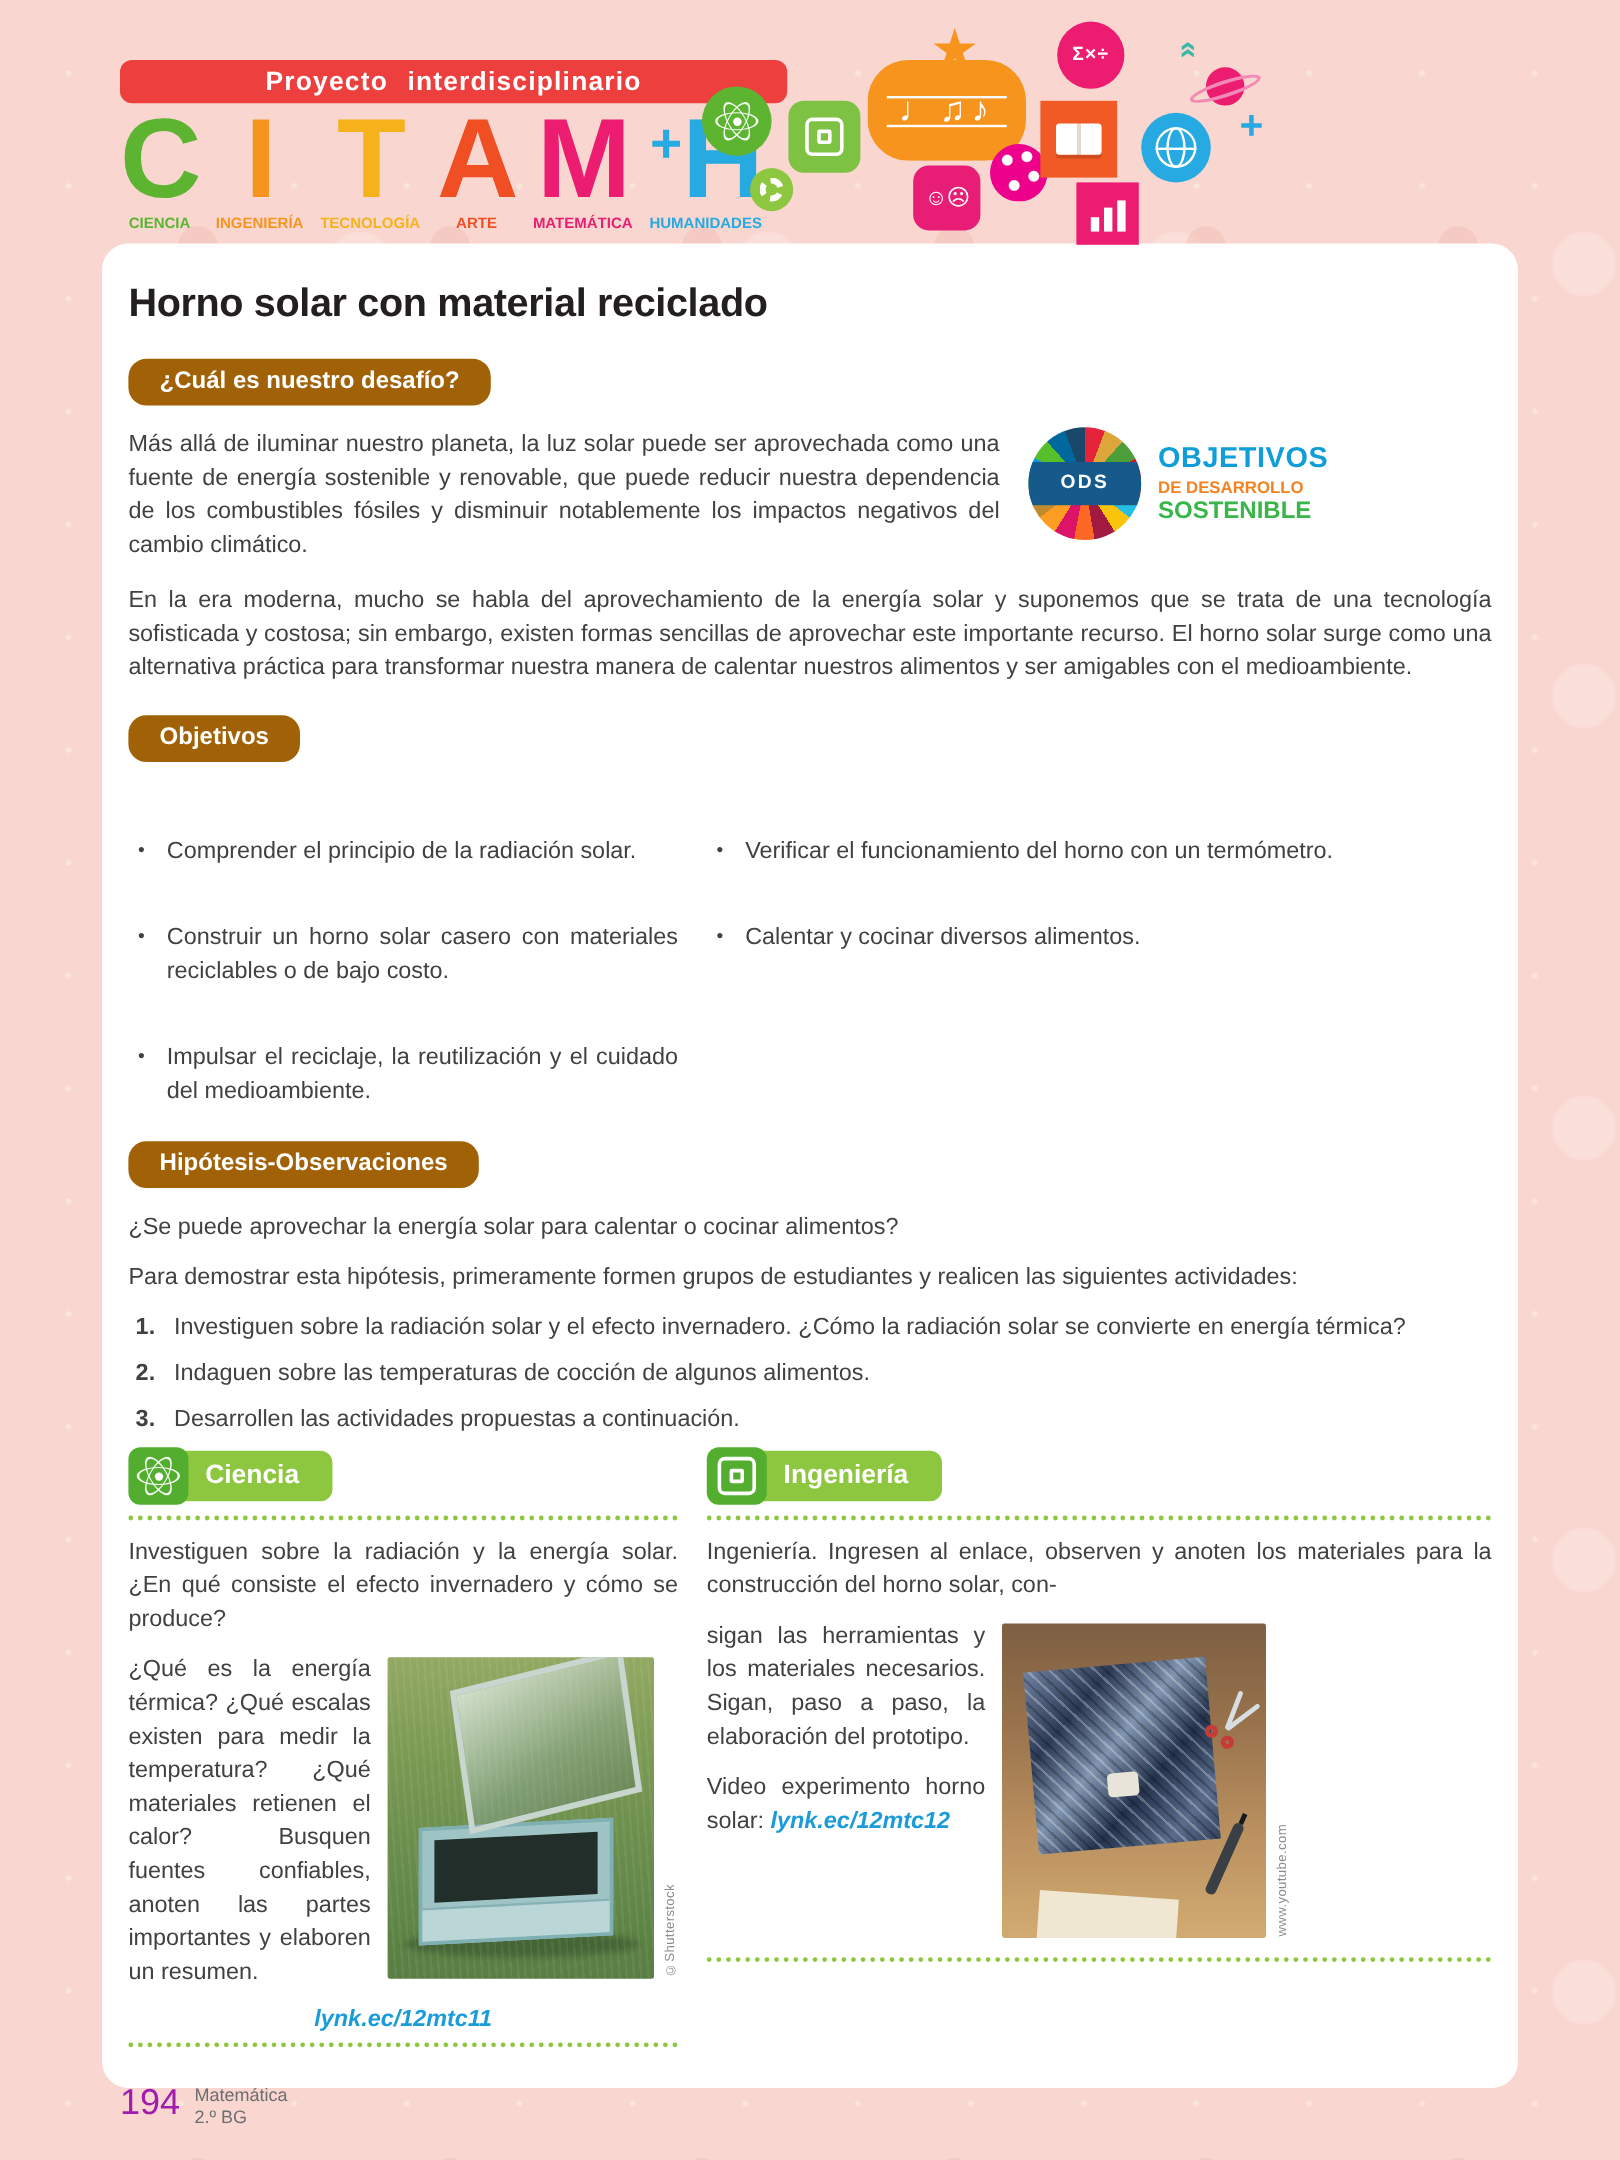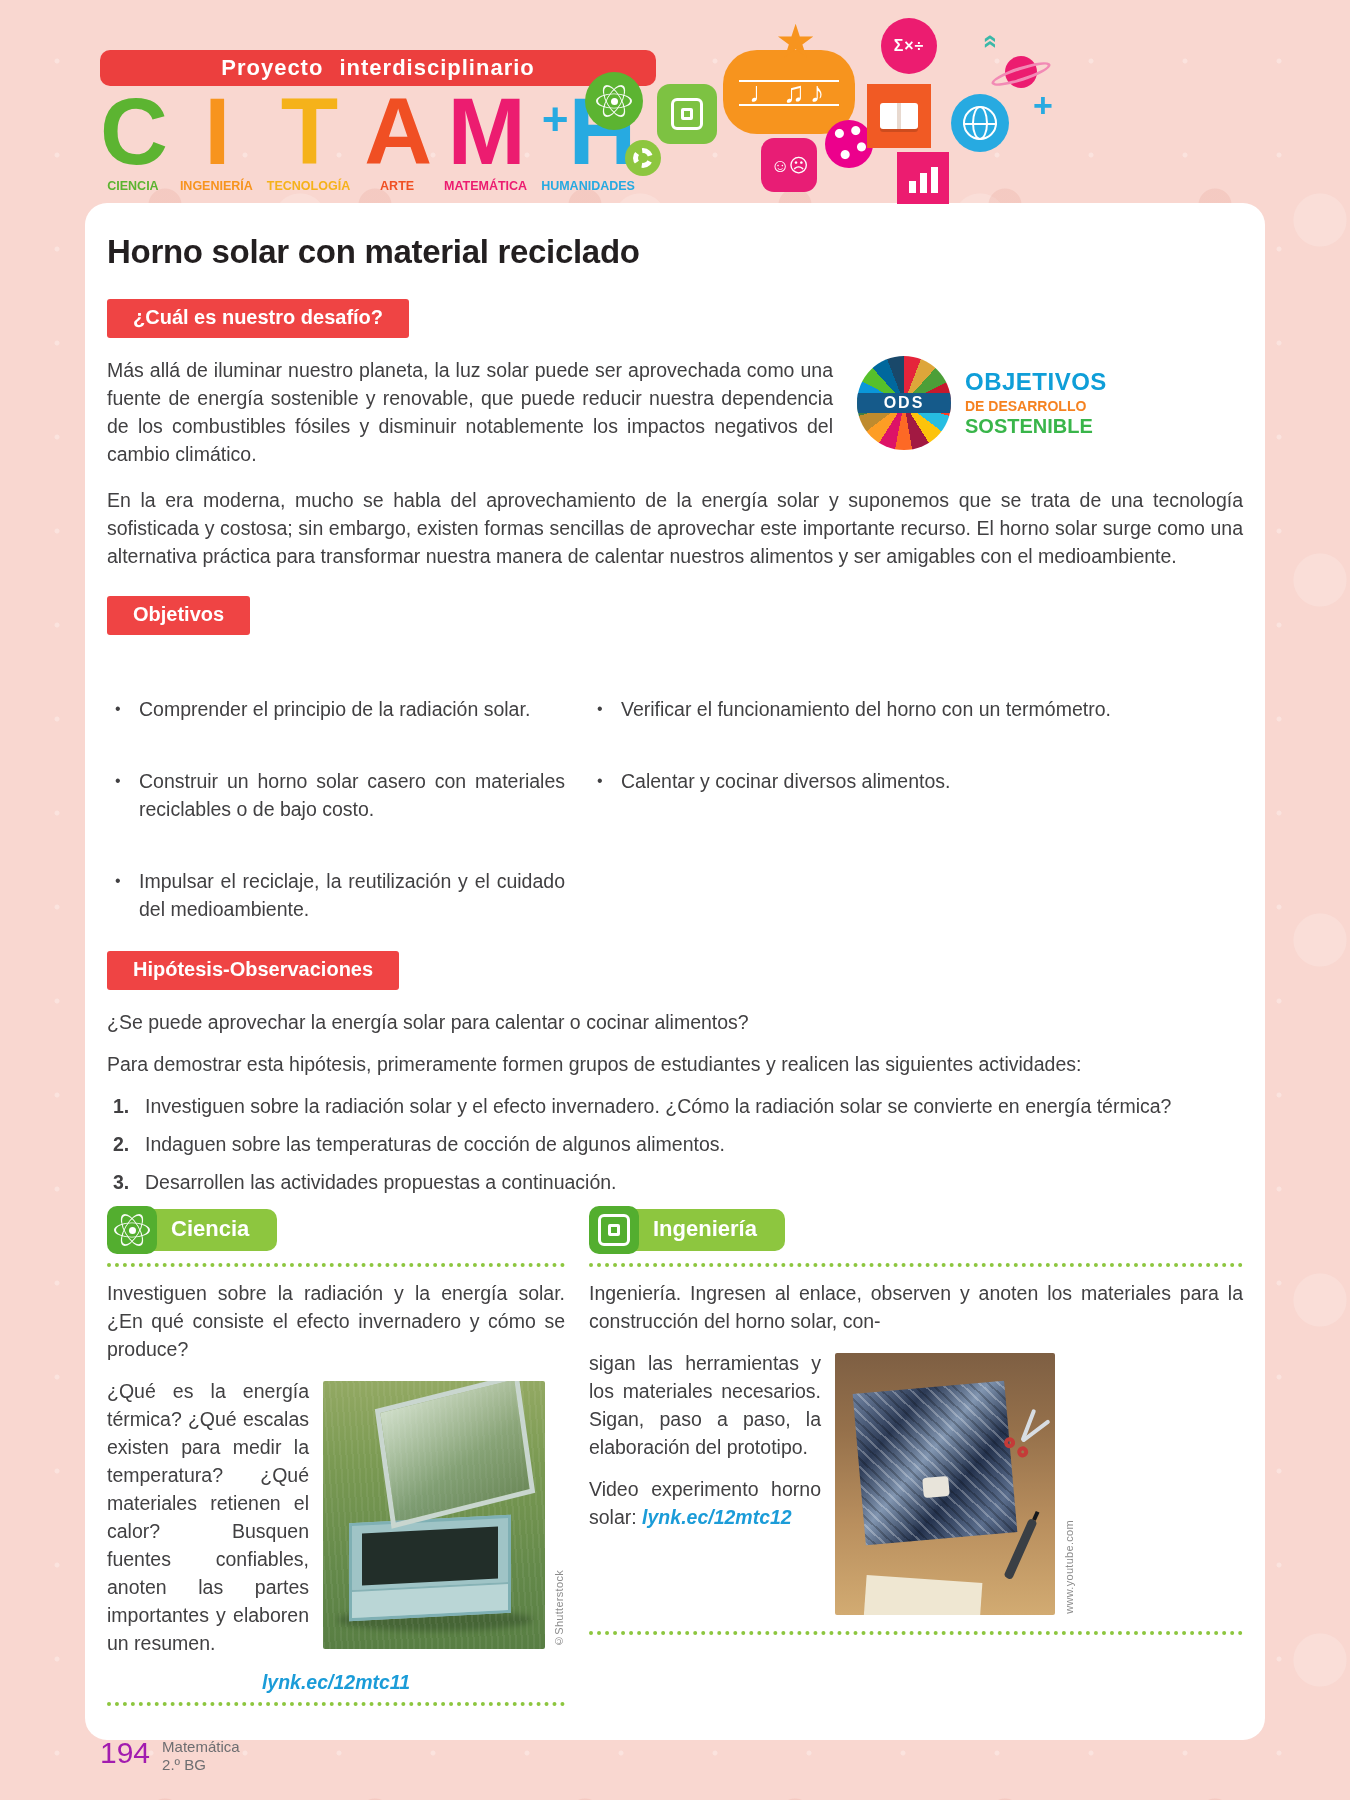--- a/index.html
+++ b/index.html
@@ -68,33 +68,33 @@
   .atom .o2{transform:rotate(60deg) scaleY(.42);}
   .atom .o3{transform:rotate(-60deg) scaleY(.42);}
   .atom b{position:absolute;left:50%;top:50%;width:7px;height:7px;margin:-3.5px;background:#fff;border-radius:50%;}
   .chip{position:relative;width:32px;height:32px;border:3px solid #fff;border-radius:6px;}
   .chip i{position:absolute;inset:7px;border:3px solid #fff;border-radius:2px;}
 
   
   .card { position:relative; width:1180px; margin:10px 0 0 85px; background:#fff; border-radius:22px;
     padding:28px 22px 34px; z-index:1; }
   h1 { font-size:33px; color:#231f20; margin:2px 0 16px; letter-spacing:-.3px; }
-  .badge { display:inline-block; background:#ef4444; color:#fff; font-weight:bold; font-size:20px;
-    padding:7px 26px 9px; border-radius:3px; margin:12px 0 14px; }
+  .badge { display:inline-block; background:#a16207; color:#fff; font-weight:bold; font-size:20px;
+    padding:7px 26px 9px; border-radius:15px; margin:12px 0 14px; }
   .body { font-size:19.5px; line-height:28px; text-align:justify; margin:4px 0 14px; hyphens:none; }
 
   .desafio-row { display:flex; gap:24px; }
   .desafio-row .p1 { flex:0 0 726px; }
   .ods { flex:1; display:flex; align-items:center; gap:14px; padding-top:4px; align-self:flex-start; }
   .ods-wheel { position:relative; width:94px; height:94px; border-radius:50%; overflow:hidden; flex-shrink:0;
     background:conic-gradient(#e5243b 0 21deg,#dda63a 21deg 42deg,#4c9f38 42deg 64deg,#c5192d 64deg 85deg,
       #ff3a21 85deg 106deg,#26bde2 106deg 127deg,#fcc30b 127deg 148deg,#a21942 148deg 170deg,#fd6925 170deg 191deg,
       #dd1367 191deg 212deg,#fd9d24 212deg 233deg,#bf8b2e 233deg 254deg,#3f7e44 254deg 276deg,#0a97d9 276deg 297deg,
       #56c02b 297deg 318deg,#00689d 318deg 339deg,#19486a 339deg 360deg); }
-  .ods-band { position:absolute; left:0; right:0; top:50%; transform:translateY(-50%); height:20px; background:#155a8a;
+  .ods-band { position:absolute; left:0; right:0; top:50%; transform:translateY(-50%); height:36px; background:#155a8a;
     display:flex; align-items:center; justify-content:center; color:#fff; font-weight:bold; font-size:16px; letter-spacing:2px; }
   .ods-l1 { color:#0f9ed8; font-weight:bold; font-size:24px; letter-spacing:.5px; }
   .ods-l2 { color:#f58220; font-weight:bold; font-size:14px; margin-top:2px; }
   .ods-l3 { color:#39b54a; font-weight:bold; font-size:20px; margin-top:1px; }
 
   .bullets { display:flex; gap:24px; margin:2px 0 4px; }
   .bullets .bcol:first-child { flex:0 0 458px; }
   .bullets .bcol:last-child { flex:1; }
   .bullet { position:relative; padding-left:32px; font-size:19.5px; line-height:28px; text-align:justify; margin-bottom:12px;margin-top:44px; }
   .bullet::before { content:"•"; position:absolute; left:8px; top:0; font-size:16px; }

